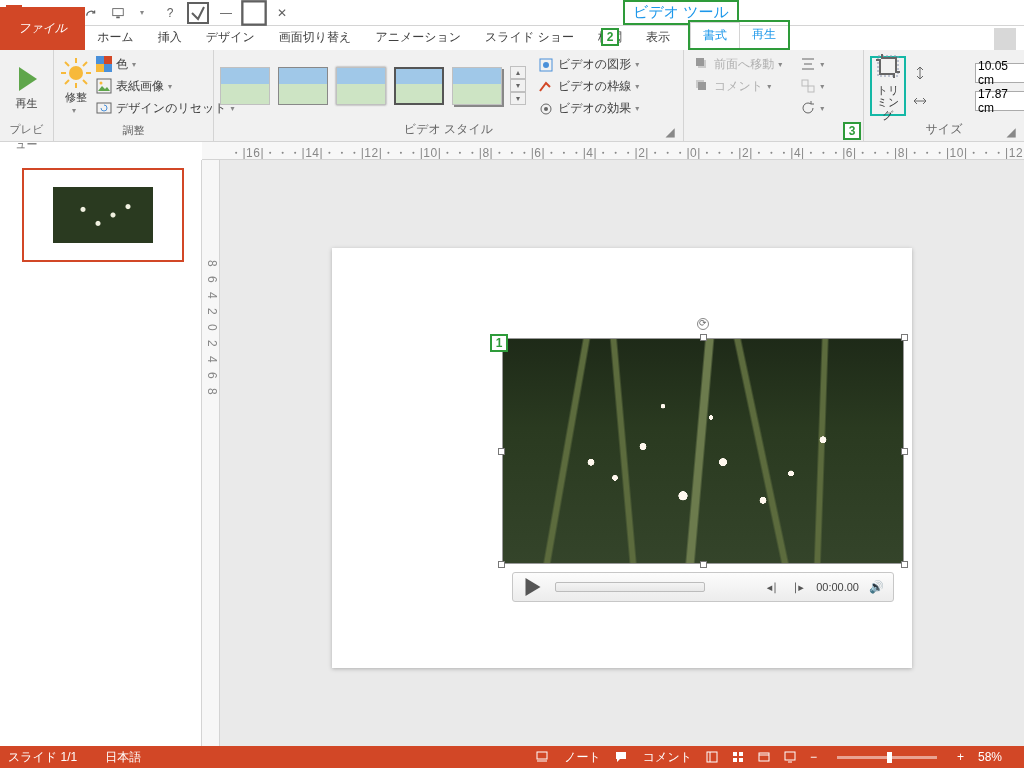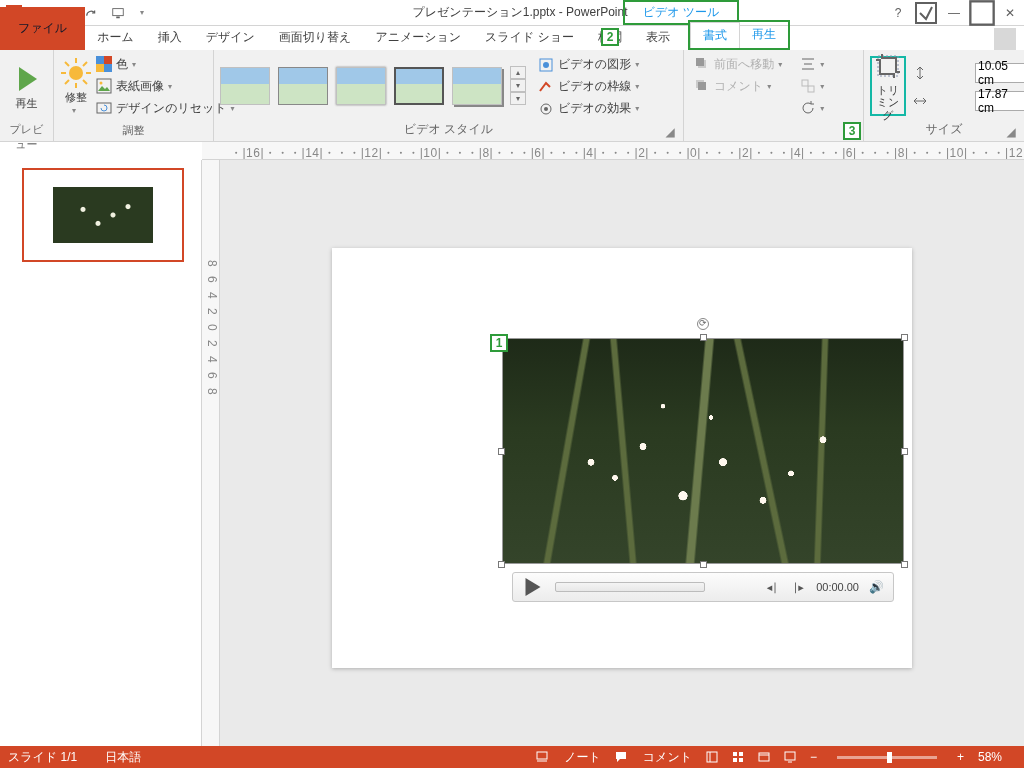--- a/index.html
+++ b/index.html
@@ -9,29 +9,29 @@
 .titlebar { height:26px; background:#fff; display:flex; align-items:center; border-bottom:1px solid #d4d4d4; }
 .app-icon { width:16px; height:16px; background:#d24726; color:#fff; font-size:8px; font-weight:bold; display:flex; align-items:center; justify-content:center; margin:0 6px; }
 .qat { display:flex; align-items:center; gap:2px; }
 .qat-btn { width:24px; height:22px; display:flex; align-items:center; justify-content:center; color:#606060; }
 .qat-btn svg { width:14px; height:14px; }
 .title-text { flex:1; text-align:center; color:#404040; font-size:12px; position:relative; }
 .sys-btns { display:flex; }
 .sys-btn { width:28px; height:22px; display:flex; align-items:center; justify-content:center; color:#606060; }
 
 
-.ctx-tool { position:absolute; top:0; left:623px; width:116px; height:25px; border:2px solid #2e9b3a; display:flex; align-items:center; justify-content:center; color:#1c97ea; font-size:12px; }
+.ctx-tool { position:absolute; top:0; left:623px; width:116px; height:25px; border:2px solid #2e9b3a; display:flex; align-items:center; justify-content:center; color:#1c97ea; font-size:15px; }
 
 
 .callout { position:absolute; width:18px; height:18px; border:2px solid #2e9b3a; background:#fff; color:#2e9b3a; font-weight:bold; display:flex; align-items:center; justify-content:center; font-size:12px; z-index:50; }
 
 
 .ribbon-tabs { height:24px; display:flex; align-items:flex-end; background:#fff; padding-left:0; }
 .tab { padding:4px 12px; color:#404040; cursor:pointer; position:relative; }
-.tab.file { background:#d24726; color:#0f172a; padding:13px 18px; }
+.tab.file { background:#d24726; color:#ffffff; padding:13px 18px;font-style:italic; }
 .tab.active { color:#d24726; }
 .tab.ctx { color:#1c97ea; }
 .tab.ctx.active { background:#fff; border:1px solid #d4d4d4; border-bottom:none; }
 .ctx-group { border:2px solid #2e9b3a; display:flex; margin-left:6px; }
 .ribbon-right { margin-left:auto; display:flex; align-items:center; padding-right:8px; gap:8px; }
 .avatar { width:22px; height:22px; background:#d8d8d8; }
 
 
 .ribbon { height:92px; background:#f1f1f1; border-bottom:1px solid #d4d4d4; display:flex; }
 .group { border-right:1px solid #d4d4d4; padding:2px 6px 0 6px; display:flex; flex-direction:column; }
@@ -157,21 +157,20 @@
     <div class="qat-btn">
         <svg viewBox="0 0 16 16">
           <rect x="2" y="3" width="12" height="8" fill="none" stroke="#606060"></rect>
           <rect x="6" y="12" width="4" height="2" fill="#606060"></rect>
         </svg>
       </div>
     <div class="qat-btn">
         <span class="drop">▾</span>
       </div>
   </div>
-  <div class="title-text">プレゼンテーション1.pptx - PowerPoint</div>
   <div class="sys-btns">
     <div class="sys-btn">?</div>
     <div class="sys-btn">
         <svg viewBox="0 0 14 14">
           <rect x="2" y="2" width="10" height="10" fill="none" stroke="#606060"></rect>
           <path d="M4 7l3 3 3-6" fill="none" stroke="#606060"></path>
         </svg>
       </div>
     <div class="sys-btn">—</div>
     <div class="sys-btn">

